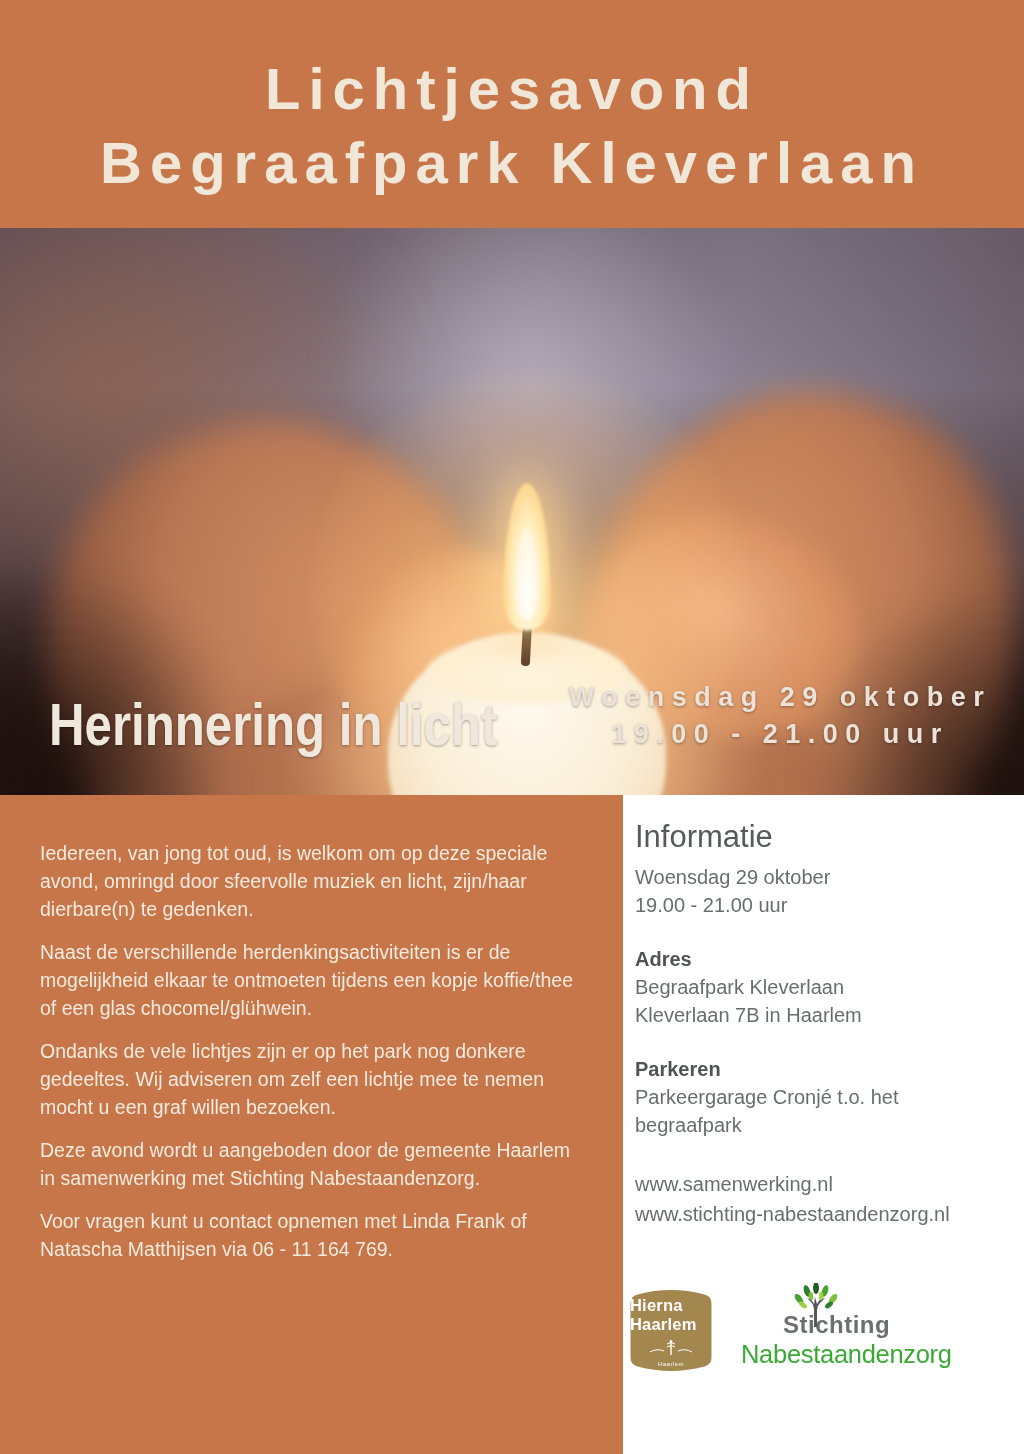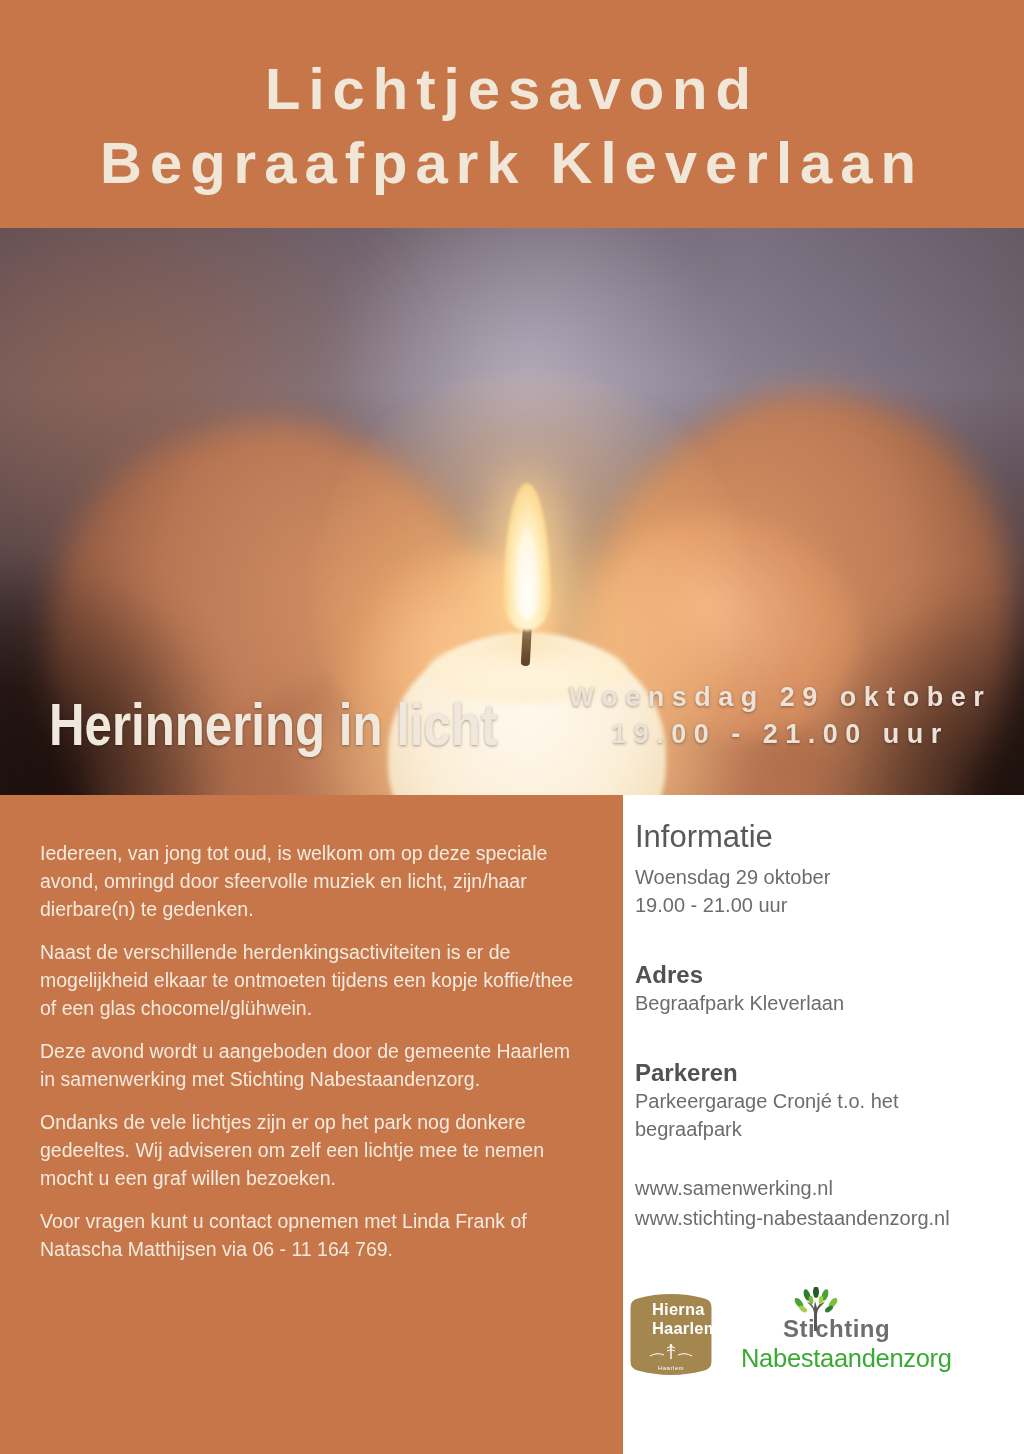--- a/index.html
+++ b/index.html
@@ -81,29 +81,29 @@
 
   
   .content { position:absolute; left:0; top:795px; width:1024px; height:659px; display:flex; }
   .left-panel { width:623px; height:659px; background:#c7764a; padding:44px 38px 0 40px; }
   .left-panel p { color:#f3ebdf; font-size:19.5px; line-height:28px; margin-bottom:15px; }
 
   .right-panel { width:401px; height:742px; background:#ffffff; padding:24px 18px 0 12px;
       color:#696c6f; }
   .right-panel h3 { color:#58595b; font-size:31px; font-weight:normal; margin-bottom:8px; }
   .info-line { font-size:20px; line-height:28px; color:#6a6d70; }
-  .info-label { font-size:24px; line-height:28px; font-weight:bold; color:#505356; margin-top:42px; }
+  .info-label { font-size:20px; line-height:28px; font-weight:bold; color:#505356; margin-top:26px; }
   .websites { margin-top:30px; }
   .website { font-size:20px; line-height:30px; color:#6a6d70; text-decoration:none; display:block; }
 
   
   .logos { margin-top:54px; display:flex; align-items:flex-start; }
   .hierna { position:relative; width:88px; height:96px; margin-left:-8px; flex:none; }
   .hierna svg.badge { position:absolute; inset:0; }
-  .hierna .txt { position:absolute; left:25px; top:13px; color:#ffffff; font-weight:bold;
+  .hierna .txt { position:absolute; left:3px; top:13px; color:#ffffff; font-weight:bold;
       font-size:16.5px; line-height:19px; letter-spacing:.2px; }
   .hierna .crest { position:absolute; left:0; right:0; top:56px; text-align:center; }
   .hierna .sub { position:absolute; left:0; right:0; top:78px; text-align:center;
       color:#ffffff; font-size:6px; letter-spacing:.5px; }
 
   .snz { position:relative; margin-left:26px; margin-top:28px; width:240px; flex:none; }
   .snz-tree { position:absolute; left:46px; top:-28px; }
   .snz-stichting { display:block; margin-left:42px; color:#6d6e71; font-weight:bold;
       font-size:24px; letter-spacing:.5px; }
   .snz-nabestaandenzorg { display:block; color:#3aaa35; font-weight:normal; font-size:25.5px;
@@ -144,32 +144,33 @@
         <div>19.00 - 21.00 uur</div>
       </div>
     </div>
   </div>
 
   <div class="content">
 
     <div class="left-panel">
       <p>Iedereen, van jong tot oud, is welkom om op deze speciale avond, omringd door sfeervolle muziek en licht, zijn/haar dierbare(n) te gedenken.</p>
       <p>Naast de verschillende herdenkingsactiviteiten is er de mogelijkheid elkaar te ontmoeten tijdens een kopje koffie/thee of een glas chocomel/glühwein.</p>
+      <p>Ondanks de vele lichtjes zijn er op het park nog donkere gedeeltes. Wij adviseren om zelf een lichtje mee te nemen mocht u een graf willen bezoeken.</p>
       <p>Deze avond wordt u aangeboden door de gemeente Haarlem in samenwerking met Stichting Nabestaandenzorg.</p>
-      <p>Ondanks de vele lichtjes zijn er op het park nog donkere gedeeltes. Wij adviseren om zelf een lichtje mee te nemen mocht u een graf willen bezoeken.</p>
       <p>Voor vragen kunt u contact opnemen met Linda Frank of Natascha Matthijsen via 06 - 11 164 769.</p>
     </div>
 
     <div class="right-panel">
       <h3>Informatie</h3>
       <div class="info-line">Woensdag 29 oktober</div>
       <div class="info-line">19.00 - 21.00 uur</div>
 
       <div class="info-label">Adres</div>
       <div class="info-line">Begraafpark Kleverlaan</div>
+      <div class="info-line">Kleverlaan 7B in Haarlem</div>
 
       <div class="info-label">Parkeren</div>
       <div class="info-line">Parkeergarage Cronjé t.o. het</div>
       <div class="info-line">begraafpark</div>
 
       <div class="websites">
         <a class="website" href="#">www.samenwerking.nl</a>
         <a class="website" href="#">www.stichting-nabestaandenzorg.nl</a>
       </div>
 

